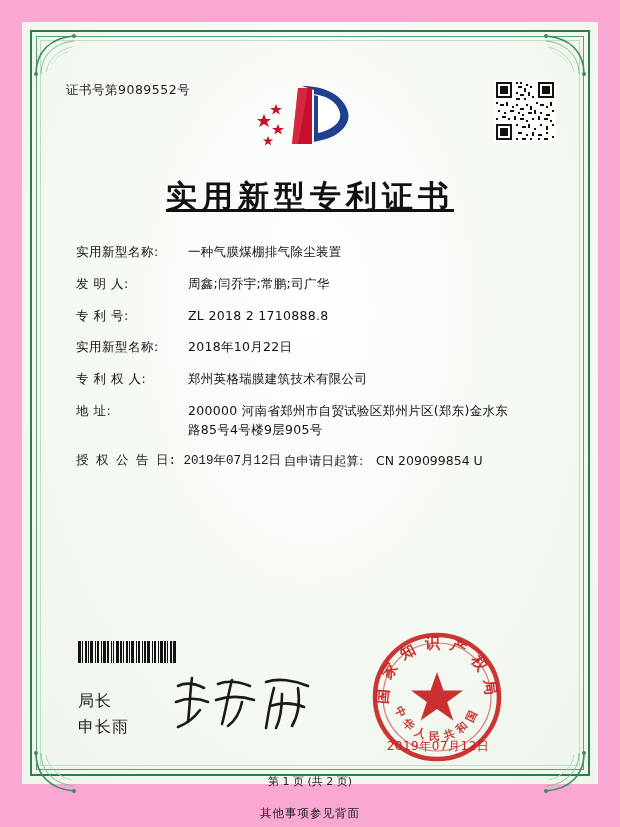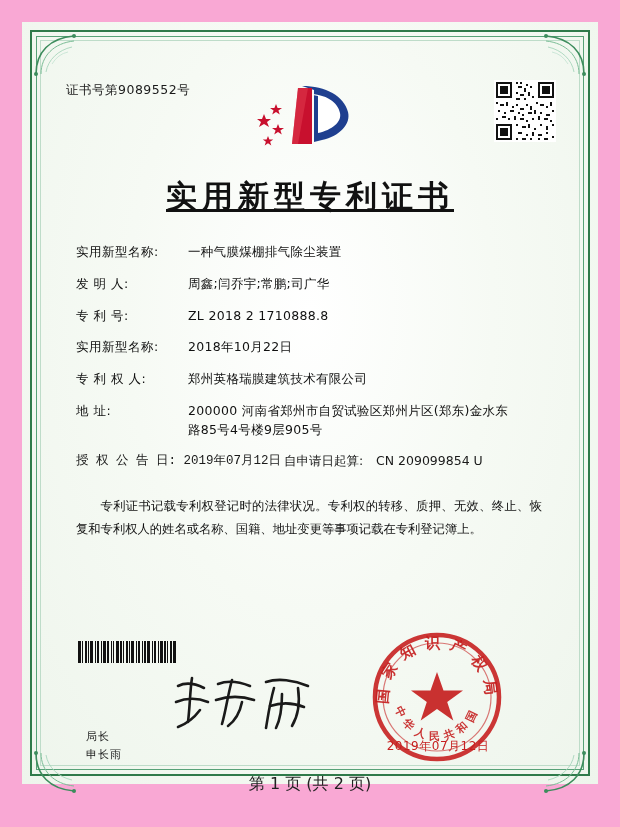--- a/index.html
+++ b/index.html
@@ -160,25 +160,24 @@
   }
   .barcode i {
     display: block;
     background: #111;
     height: 100%;
   }
 
   
   .sig-labels {
     position: absolute;
-    left: 86px; top: 688px;
-    font-size: 11px;
+    left: 78px; top: 688px;
+    font-size: 16px;
     line-height: 1.65;
     letter-spacing: 1px;
-    margin-top: 40px;
   }
   .signature {
     position: absolute;
     left: 170px; top: 672px;
     width: 150px; height: 62px;
   }
 
   
   .seal {
     position: absolute;
@@ -192,21 +191,21 @@
     text-align: center;
     font-size: 12px;
     color: #c62020;
     letter-spacing: 0.5px;
   }
 
   .page-num {
     position: absolute;
     left: 0; right: 0; top: 774px;
     text-align: center;
-    font-size: 16px;
+    font-size: 11px;
     color: #222;
   }
 
   .footnote {
     position: absolute;
     left: 0; right: 0; bottom: 6px;
     text-align: center;
     font-size: 11.5px;
     color: #222;
     letter-spacing: 1px;
@@ -400,21 +399,20 @@
           <span>授 权 公 告 日:</span>
           <span>2019年07月12日</span>
         </div>
         <div class="p2-label">自申请日起算:</div>
         <div class="p2-value">CN 209099854 U</div>
       </div>
     </div>
   </div>
 
   <div class="paragraphs">
-    <p>专利证书记载专利权登记时的法律状况。专利权的转移、质押、无效、终止、恢复和专利权人的姓名或名称、国籍、地址变更等事项记载在专利登记簿上。</p>
   </div>
 
   <div class="barcode">
     <i style="width:3px"></i>
       <i style="width:1px;background:transparent"></i>
     <i style="width:1px"></i>
       <i style="width:2px;background:transparent"></i>
     <i style="width:2px"></i>
       <i style="width:1px;background:transparent"></i>
     <i style="width:1px"></i>
@@ -513,13 +511,14 @@
         <textPath href="#arcTop" startOffset="50%" text-anchor="middle" letter-spacing="9">国家知识产权局</textPath>
       </text>
       <text font-family="&quot;DejaVu Sans&quot;, sans-serif" font-size="11" font-weight="bold" fill="#c62020" opacity="0.9">
         <textPath href="#arcBottom" startOffset="50%" text-anchor="middle" letter-spacing="5">中华人民共和国</textPath>
       </text>
     </svg>
   </div>
   <div class="seal-date">2019年07月12日</div>
 
   <div class="page-num">第 1 页 (共 2 页)</div>
+  <div class="footnote">其他事项参见背面</div>
 </div>
 
 </body></html>

